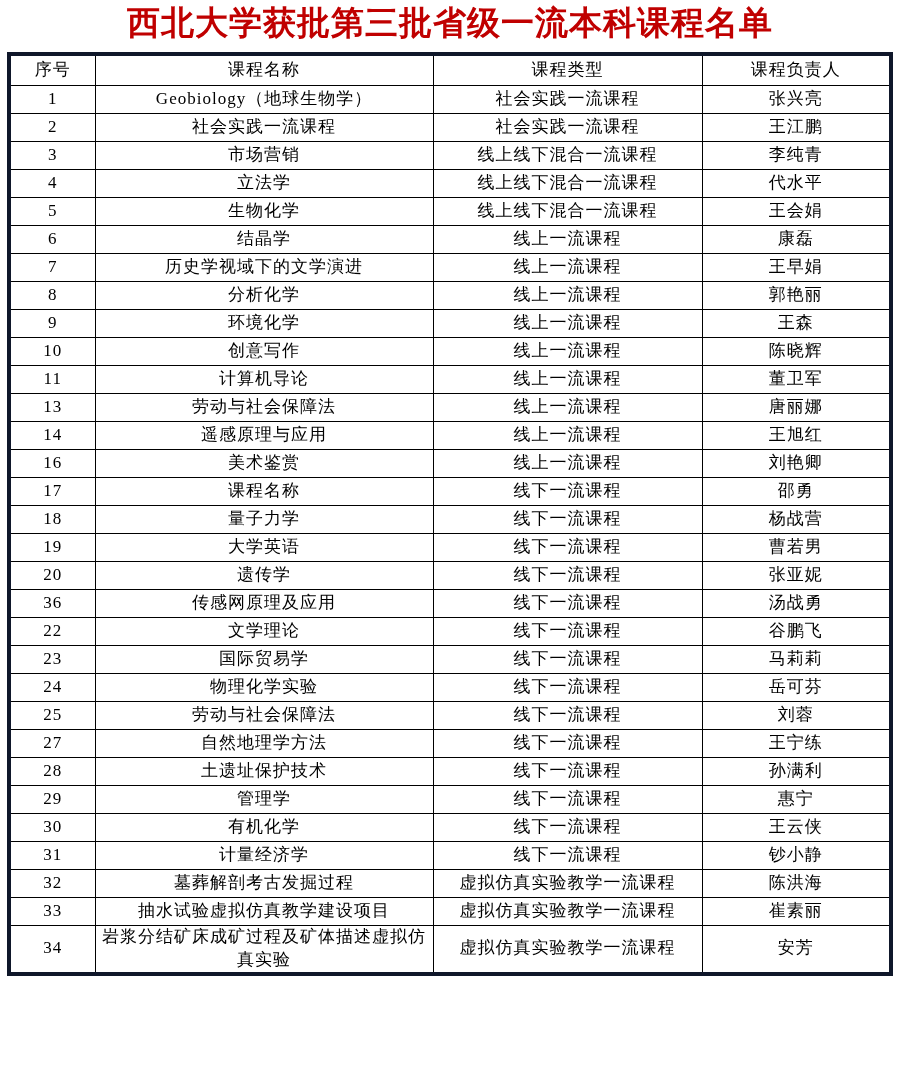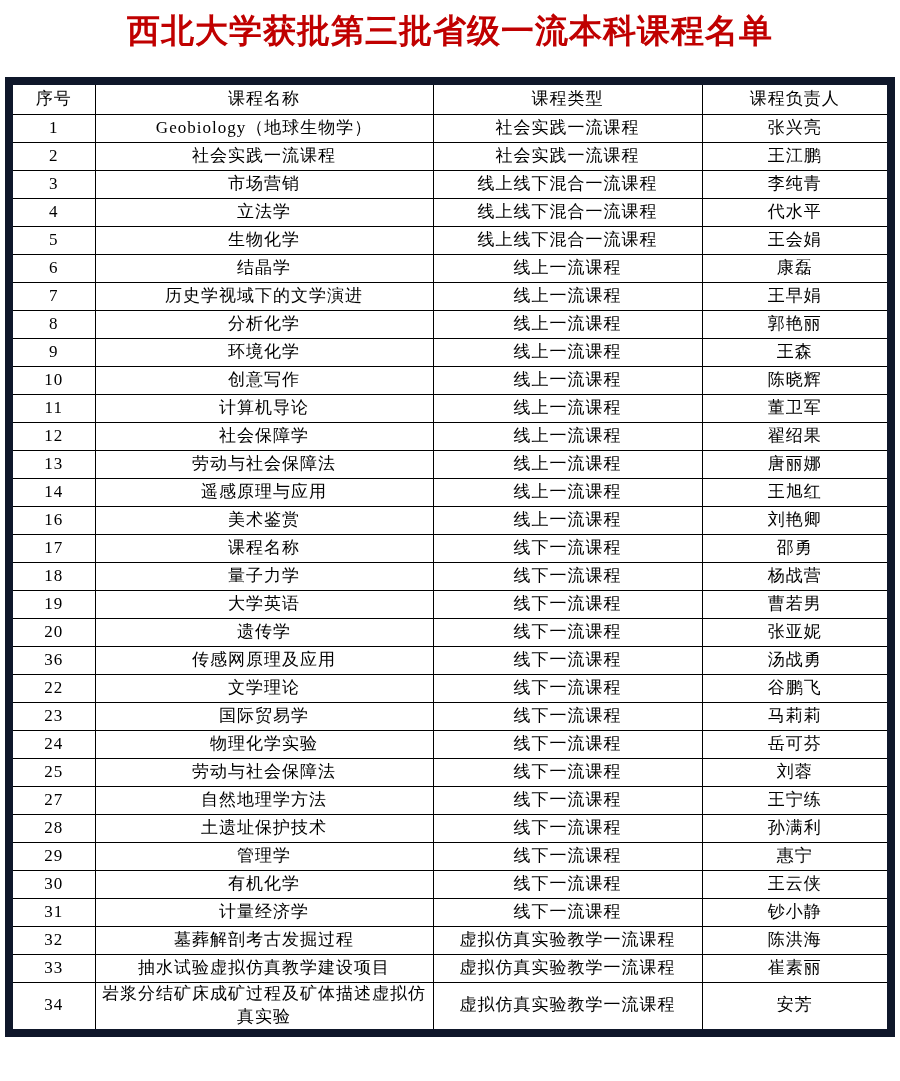--- a/index.html
+++ b/index.html
@@ -8,36 +8,35 @@
     background: #ffffff;
   }
   body {
     width: 900px;
     height: 1081px;
     font-family: "Liberation Serif", "DejaVu Serif", serif;
     color: #000000;
   }
   .page-title {
     margin: 0;
-    padding-top: 8px;
     height: 52px;
     text-align: center;
     font-size: 33px;
     font-weight: bold;
     letter-spacing: 1px;
     color: #c00000;
     line-height: 46px;
     font-family: "Liberation Serif", "DejaVu Serif", serif;
   }
   table.course-table {
     width: 858px;
-    margin: 17px auto;
+    margin: 0 auto;
     border-collapse: collapse;
     table-layout: fixed;
-    border: 8px solid #0f172a;
+    border: 4px solid #0f172a;
   }
   .course-table th,
   .course-table td {
     border: 1px solid #000000;
     text-align: center;
     vertical-align: middle;
     font-weight: normal;
     font-size: 17px;
     letter-spacing: 1px;
     padding: 0 2px;
@@ -133,26 +132,20 @@
     <td>线上一流课程</td>
     <td>陈晓辉</td>
   </tr>
       <tr>
     <td class="cell-no">11</td>
     <td>计算机导论</td>
     <td>线上一流课程</td>
     <td>董卫军</td>
   </tr>
       <tr>
-    <td class="cell-no">12</td>
-    <td>社会保障学</td>
-    <td>线上一流课程</td>
-    <td>翟绍果</td>
-  </tr>
-      <tr>
     <td class="cell-no">13</td>
     <td>劳动与社会保障法</td>
     <td>线上一流课程</td>
     <td>唐丽娜</td>
   </tr>
       <tr>
     <td class="cell-no">14</td>
     <td>遥感原理与应用</td>
     <td>线上一流课程</td>
     <td>王旭红</td>

